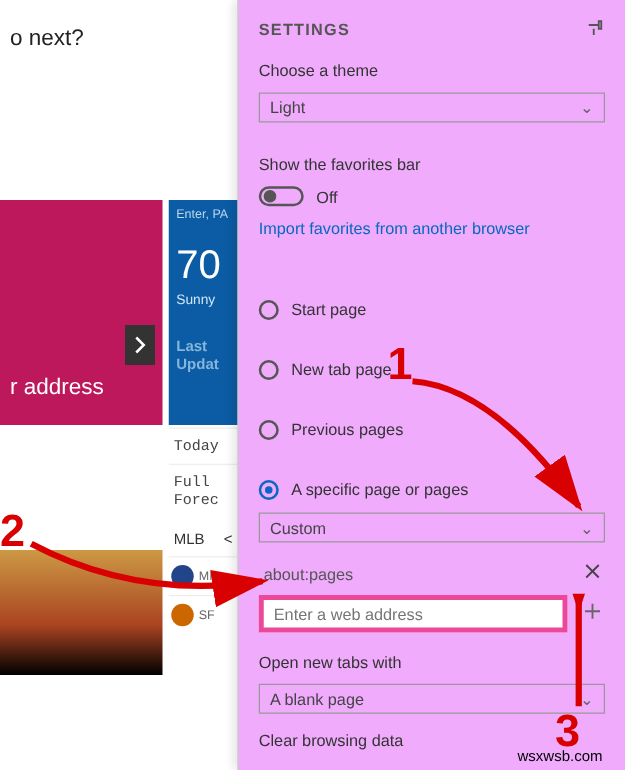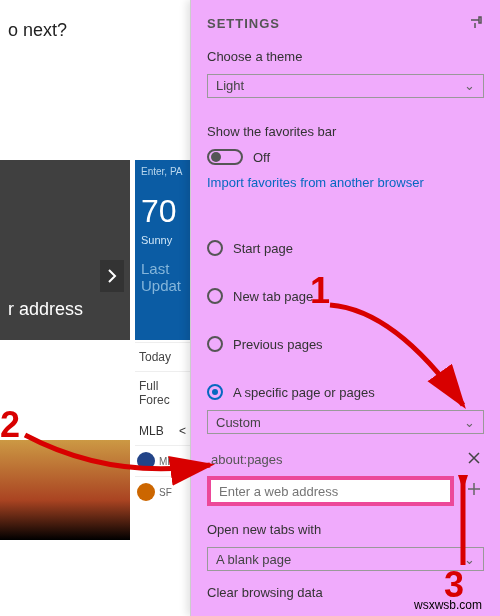--- a/index.html
+++ b/index.html
@@ -1,48 +1,48 @@
 <!DOCTYPE html>
 <html><head>
 <meta charset="utf-8">
 <style>
 * { box-sizing: border-box; margin: 0; padding: 0; font-family: "Segoe UI", Arial, sans-serif; }
 body { width: 500px; height: 616px; overflow: hidden; position: relative; background: #fff; }
 .bg { position: absolute; left: 0; top: 0; width: 190px; height: 616px; background: #fff; }
 .bg-title { font-size: 18px; color: #222; padding: 20px 0 0 8px; }
-.bluecard { position: absolute; left: 0; top: 160px; width: 130px; height: 180px; background: #404040; color: #fff; }
+.bluecard { position: absolute; left: 0; top: 160px; width: 130px; height: 180px; background: #be185d; color: #fff; }
 .bluecard .chev { position: absolute; right: 6px; top: 100px; width: 24px; height: 32px; background: #333; display: flex; align-items: center; justify-content: center; color: #fff; }
 .bluecard .addr { position: absolute; left: 8px; bottom: 20px; font-size: 18px; }
 .weather { position: absolute; left: 135px; top: 160px; width: 60px; height: 180px; background: #0b5ca4; color: #b8d6ed; font-size: 11px; padding: 6px; overflow: hidden; }
 .weather .loc { font-size: 10px; }
 .weather .temp { font-size: 32px; color: #fff; margin-top: 16px; }
 .weather .cond { font-size: 11px; color: #cfe6f7; margin-top: 4px; }
-.weather .upd { font-size: 15px; color: #84b5da; margin-top: 14px; }
+.weather .upd { font-size: 12px; color: #84b5da; margin-top: 24px; font-weight: bold; }
 .midlinks { position: absolute; left: 135px; top: 342px; width: 60px; font-size: 12px; color: #444; }
-.midlinks div { padding: 7px 4px; border-top: 1px solid #eee; cursor: pointer; }
+.midlinks div { padding: 7px 4px; border-top: 1px solid #eee; cursor: pointer; font-family: Liberation Mono, monospace; }
 .sportshdr { position: absolute; left: 135px; top: 420px; width: 55px; font-size: 12px; color: #333; padding: 4px; }
 .sports { position: absolute; left: 135px; top: 445px; width: 60px; font-size: 10px; color: #666; }
 .sports .row { display: flex; align-items: center; padding: 6px 2px; border-top: 1px solid #eee; gap: 4px;}
 .sports .logo { width: 18px; height: 18px; border-radius: 50%; background: #224488; display: inline-block; }
 .sports .logo.sf { background: #cc6600; }
 .photo { position: absolute; left: 0; top: 440px; width: 130px; height: 100px; background: linear-gradient(#c94, #a42 60%, #000); }
 
 .panel { position: absolute; left: 190px; top: 0; width: 310px; height: 616px; background: #f0abfc; border-left: 1px solid #ccc; box-shadow: -3px 0 8px rgba(0,0,0,.12); display: flex; flex-direction: column; }
 .panel-hdr { display: flex; align-items: center; justify-content: space-between; padding: 14px 16px 10px 16px; font-size: 13px; letter-spacing: 1px; color: #555; font-weight: 600; }
 .panel-body { padding: 6px 16px 16px 16px; font-size: 13px; color: #333; display: flex; flex-direction: column; gap: 10px; overflow: hidden; }
 .lbl { font-size: 13px; color: #333; }
 .select { border: 1px solid #999; height: 30px; display: flex; align-items: center; justify-content: space-between; padding: 0 8px; color: #444; cursor: pointer; }
 .select .chv { color: #666; }
 .section-sp { height: 8px; }
 .toggle { display: flex; align-items: center; gap: 10px; }
 .toggle .track { width: 36px; height: 16px; border: 2px solid #555; border-radius: 10px; position: relative; cursor: pointer; }
 .toggle .knob { width: 10px; height: 10px; background: #555; border-radius: 50%; position: absolute; left: 2px; top: 1px; }
 .link { color: #0668c0; cursor: pointer; }
 .radio-group { display: flex; flex-direction: column; gap: 10px; margin-top: 2px; }
-.radio { display: flex; align-items: center; gap: 10px; cursor: pointer; margin-top: 22px; }
+.radio { display: flex; gap: 10px; cursor: pointer; margin-top: 22px; }
 .radio .r { width: 16px; height: 16px; border: 2px solid #555; border-radius: 50%; position: relative; flex: none; }
 .radio .r.checked { border-color: #0668c0; }
 .radio .r.checked::after { content: ""; position: absolute; left: 3px; top: 3px; width: 6px; height: 6px; border-radius: 50%; background: #0668c0; }
 .pagelist { margin-top: 6px; display: flex; flex-direction: column; gap: 8px; }
 .pagerow { display: flex; align-items: center; gap: 10px; }
 .pagerow .txt { flex: 1; font-size: 13px; color: #555; padding-left: 4px;}
 .pagerow .xbtn, .pagerow .addbtn { width: 20px; text-align: center; color: #555; cursor: pointer; font-size: 16px; }
 .input { flex: 1; border: 4px solid #ec4899; height: 30px; padding: 0 8px; font-size: 13px; color: #888; outline: none; }
 .clearlink { margin-top: 4px; cursor: pointer; }
 

